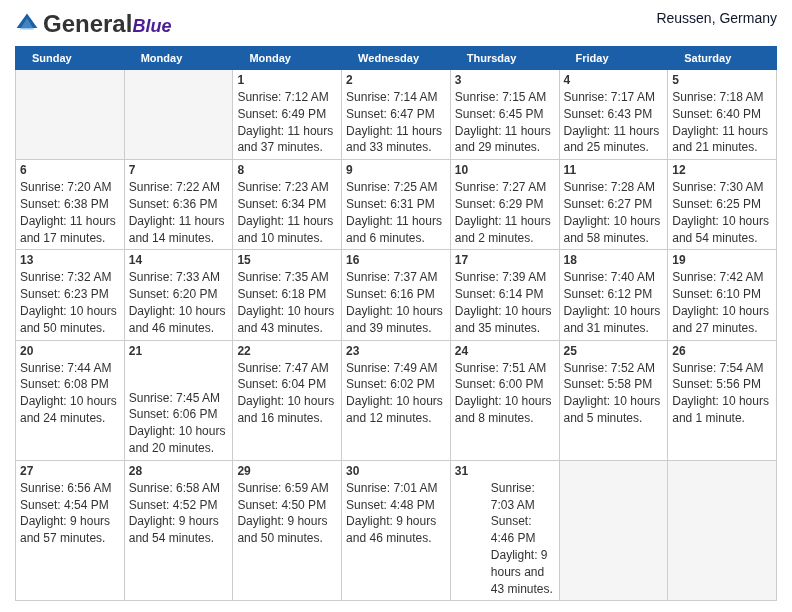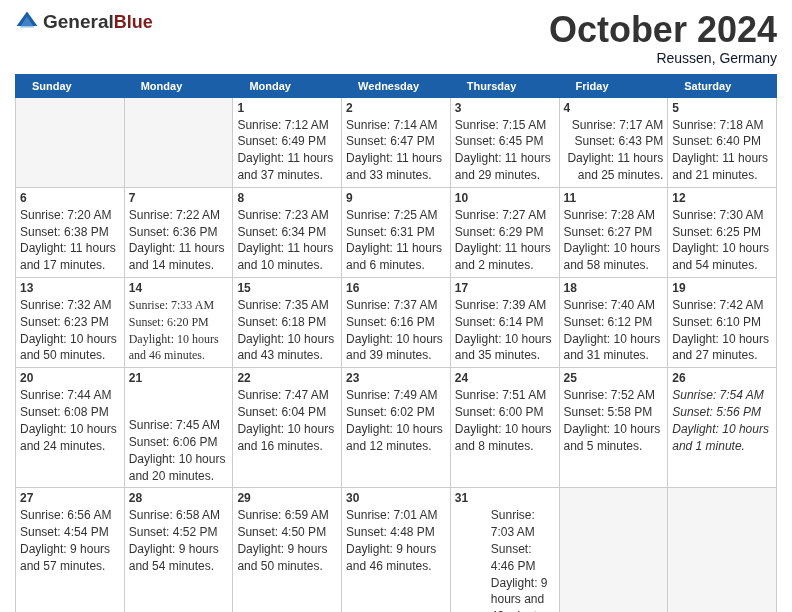--- a/index.html
+++ b/index.html
@@ -19,28 +19,29 @@
       justify-content: space-between;
       align-items: flex-start;
       margin-bottom: 8px;
     }
     .logo {
       display: flex;
       align-items: center;
       gap: 4px;
     }
     .logo-text-general {
-      font-size: 19px;
+      font-size: 24px;
       font-weight: bold;
       color: #333;
     }
     .logo-text-blue {
       font-size: 18px;
       font-weight: bold;
-      color: #7f1d1d;
+      color: #4c1d95;
+      font-style: italic;
     }
     .logo-icon {
       width: 24px;
       height: 24px;
     }
     .title-area {
       text-align: right;
     }
     .month-title {
       font-size: 36px;
@@ -99,21 +100,20 @@
     <div class="logo">
       <svg class="logo-icon" viewBox="0 0 30 30">
         <polygon points="15,2 28,20 2,20" fill="#1a5fa8"></polygon>
         <polygon points="15,8 24,22 6,22" fill="#5b9bd5" opacity="0.6"></polygon>
       </svg>
       <span>
         <span class="logo-text-general">General</span><span class="logo-text-blue">Blue</span>
       </span>
     </div>
     <div class="title-area">
-      <div class="month-title">October 2024</div>
       <div class="subtitle">Reussen, Germany</div>
     </div>
   </div>
 
   <table>
     <thead>
       <tr>
         <th>Sunday</th>
         <th>Monday</th>
         <th>Monday</th>
@@ -140,21 +140,21 @@
 Daylight: 11 hours and 33 minutes.</div>
           </td>
           <td>
             <span class="day-num">3</span>
             <div class="day-info" style="white-space: pre-line;">Sunrise: 7:15 AM
 Sunset: 6:45 PM
 Daylight: 11 hours and 29 minutes.</div>
           </td>
           <td>
             <span class="day-num">4</span>
-            <div class="day-info" style="white-space: pre-line; text-align: right;">Sunrise: 7:17 AM
+            <div class="day-info" style="white-space: pre-line;">Sunrise: 7:17 AM
 Sunset: 6:43 PM
 Daylight: 11 hours and 25 minutes.</div>
           </td>
           <td>
             <span class="day-num">5</span>
             <div class="day-info" style="white-space: pre-line;">Sunrise: 7:18 AM
 Sunset: 6:40 PM
 Daylight: 11 hours and 21 minutes.</div>
           </td>
         </tr>
@@ -204,21 +204,21 @@
         </tr>
         <tr>
           <td>
             <span class="day-num">13</span>
             <div class="day-info" style="white-space: pre-line;">Sunrise: 7:32 AM
 Sunset: 6:23 PM
 Daylight: 10 hours and 50 minutes.</div>
           </td>
           <td>
             <span class="day-num">14</span>
-            <div class="day-info" style="white-space: pre-line; font-family: Liberation Serif, serif;">Sunrise: 7:33 AM
+            <div class="day-info" style="white-space: pre-line;">Sunrise: 7:33 AM
 Sunset: 6:20 PM
 Daylight: 10 hours and 46 minutes.</div>
           </td>
           <td>
             <span class="day-num">15</span>
             <div class="day-info" style="white-space: pre-line;">Sunrise: 7:35 AM
 Sunset: 6:18 PM
 Daylight: 10 hours and 43 minutes.</div>
           </td>
           <td>
@@ -278,21 +278,21 @@
 Daylight: 10 hours and 8 minutes.</div>
           </td>
           <td>
             <span class="day-num">25</span>
             <div class="day-info" style="white-space: pre-line;">Sunrise: 7:52 AM
 Sunset: 5:58 PM
 Daylight: 10 hours and 5 minutes.</div>
           </td>
           <td>
             <span class="day-num">26</span>
-            <div class="day-info" style="white-space: pre-line; font-style: italic;">Sunrise: 7:54 AM
+            <div class="day-info" style="white-space: pre-line;">Sunrise: 7:54 AM
 Sunset: 5:56 PM
 Daylight: 10 hours and 1 minute.</div>
           </td>
         </tr>
         <tr>
           <td>
             <span class="day-num">27</span>
             <div class="day-info" style="white-space: pre-line;">Sunrise: 6:56 AM
 Sunset: 4:54 PM
 Daylight: 9 hours and 57 minutes.</div>

